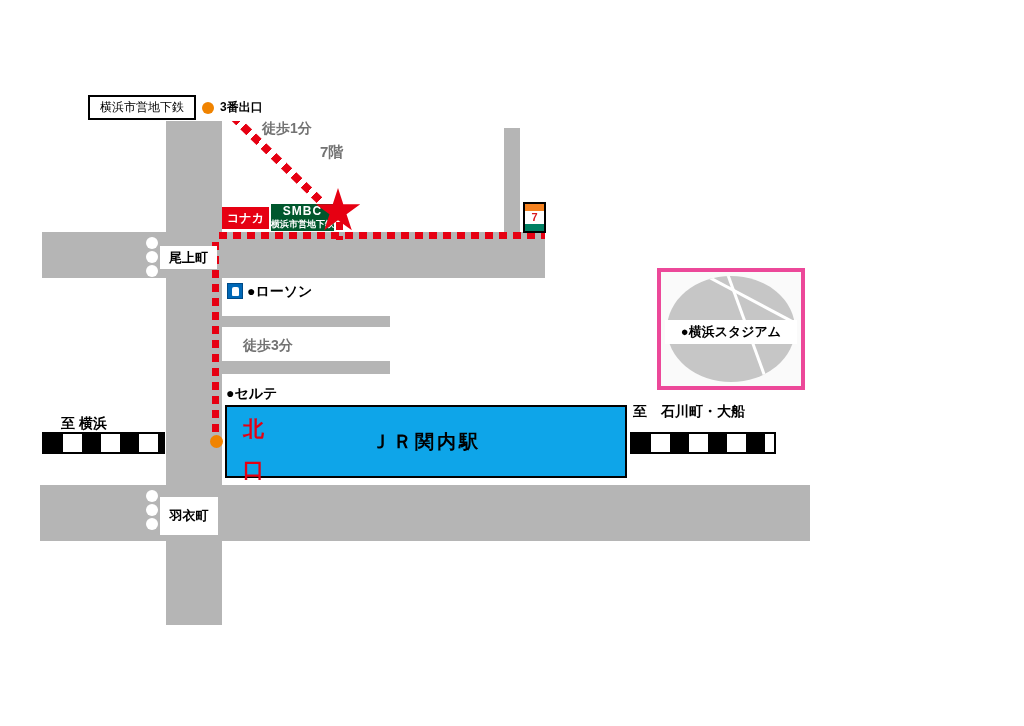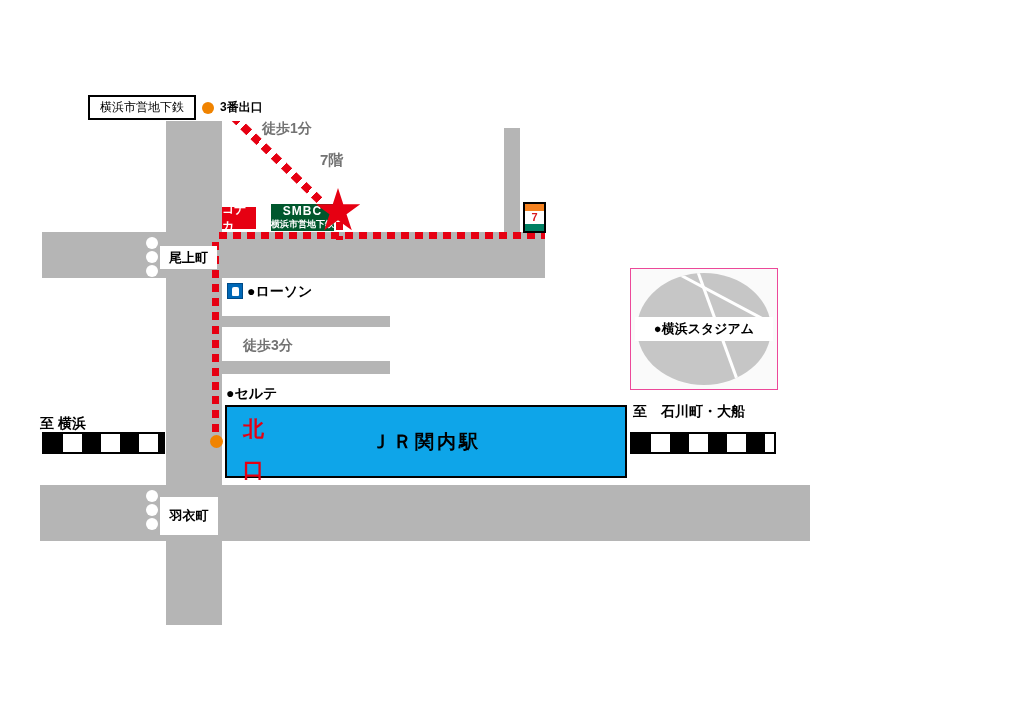--- a/index.html
+++ b/index.html
@@ -32,21 +32,21 @@
   .seven { width:23px; height:31px; border:2px solid #000; background:#fff;
            display:flex; flex-direction:column; }
   .seven-top { height:7px; background:#f58220; }
   .seven-mid { flex:1; display:flex; align-items:center; justify-content:center;
                font-size:11px; font-weight:bold; color:#d71920; line-height:1; }
   .seven-bot { height:7px; background:#008063; }
   .lawson { width:16px; height:16px; background:#0068b7; border:1px solid #004a86;
             display:flex; align-items:center; justify-content:center; }
   .lawson-inner { width:7px; height:9px; background:#fff; border-radius:2px 2px 1px 1px; }
   .north-exit { display:flex; flex-direction:column; gap:13px; font-size:21px; font-weight:bold; color:#e60012; }
-  .stadium { border:1px solid #ec4899; background:#fafafa; }
+  .stadium { border:4px solid #ec4899; background:#fafafa;margin-left:27px; }
   .stadium-ellipse { position:absolute; left:6px; top:4px; right:6px; bottom:4px;
                      background:#c6c6c6; border-radius:50%; overflow:hidden; }
   .sline { position:absolute; background:#fff; }
   .s1 { width:130px; height:3px; left:30px; top:28px; transform:rotate(28deg); }
   .s2 { width:3px; height:120px; left:78px; top:-10px; transform:rotate(-20deg); }
   .stadium-label { position:absolute; left:4px; right:4px; top:48px; background:#fff;
                    display:flex; align-items:center; justify-content:center;
                    font-weight:bold; font-size:13px; padding:3px 0; }
   .star { font-size:58px; line-height:1; color:#e60012; }
   .dest { font-size:15px; }
@@ -80,24 +80,24 @@
   <div class="abs dash-v" style="left:212px;top:242px;height:195px"></div>
 
   <div class="abs subway-row" style="left:88px;top:94px">
     <div class="subway-box">横浜市営地下鉄</div>
     <div class="dot-orange" style="width:12px;height:12px"></div>
     <div class="t" style="font-size:12px">3番出口</div>
   </div>
 
   <div class="abs t red" style="left:262px;top:121px">徒歩1分</div>
 
-  <div class="abs t red dest" style="left:320px;top:152px">7階</div>
+  <div class="abs t red dest" style="left:320px;top:144px">7階</div>
   <div class="abs star" style="left:312px;top:181px;z-index:5">★</div>
 
-  <div class="abs konaka" style="left:222px;top:207px;width:34px;height:22px;z-index:4">コナカ</div>
+  <div class="abs konaka" style="left:222px;top:207px;width:47px;height:22px;z-index:4">コナカ</div>
   <div class="abs smbc" style="left:271px;top:204px;width:63px;height:27px;z-index:4">
     <div class="smbc-brand">SMBC</div>
     <div class="smbc-name">横浜市営地下鉄</div>
   </div>
   <div class="abs seven" style="left:523px;top:202px;z-index:4">
     <div class="seven-top"></div>
     <div class="seven-mid">7</div>
     <div class="seven-bot"></div>
   </div>
 
@@ -113,21 +113,21 @@
   <div class="abs t" style="left:226px;top:386px">●セルテ</div>
 
   <div class="abs station-box" style="left:225px;top:405px;width:402px;height:73px;z-index:3">ＪＲ関内駅</div>
 
   <div class="abs north-exit" style="left:243px;top:415px;z-index:4">
     <span>北</span>
     <span>口</span>
   </div>
   <div class="abs dot-orange" style="left:210px;top:435px;z-index:4"></div>
 
-  <div class="abs t" style="left:40px;top:416px">至 横浜</div>
+  <div class="abs t" style="left:61px;top:416px">至 横浜</div>
   <div class="abs t" style="left:633px;top:404px">至　石川町・大船</div>
 
   <div class="abs label-box" style="left:160px;top:497px;width:58px;height:38px">羽衣町</div>
 
   <div class="abs stadium" style="left:630px;top:268px;width:148px;height:122px">
     <div class="stadium-ellipse">
       <div class="sline s1"></div>
       <div class="sline s2"></div>
     </div>
     <div class="stadium-label">●横浜スタジアム</div>

